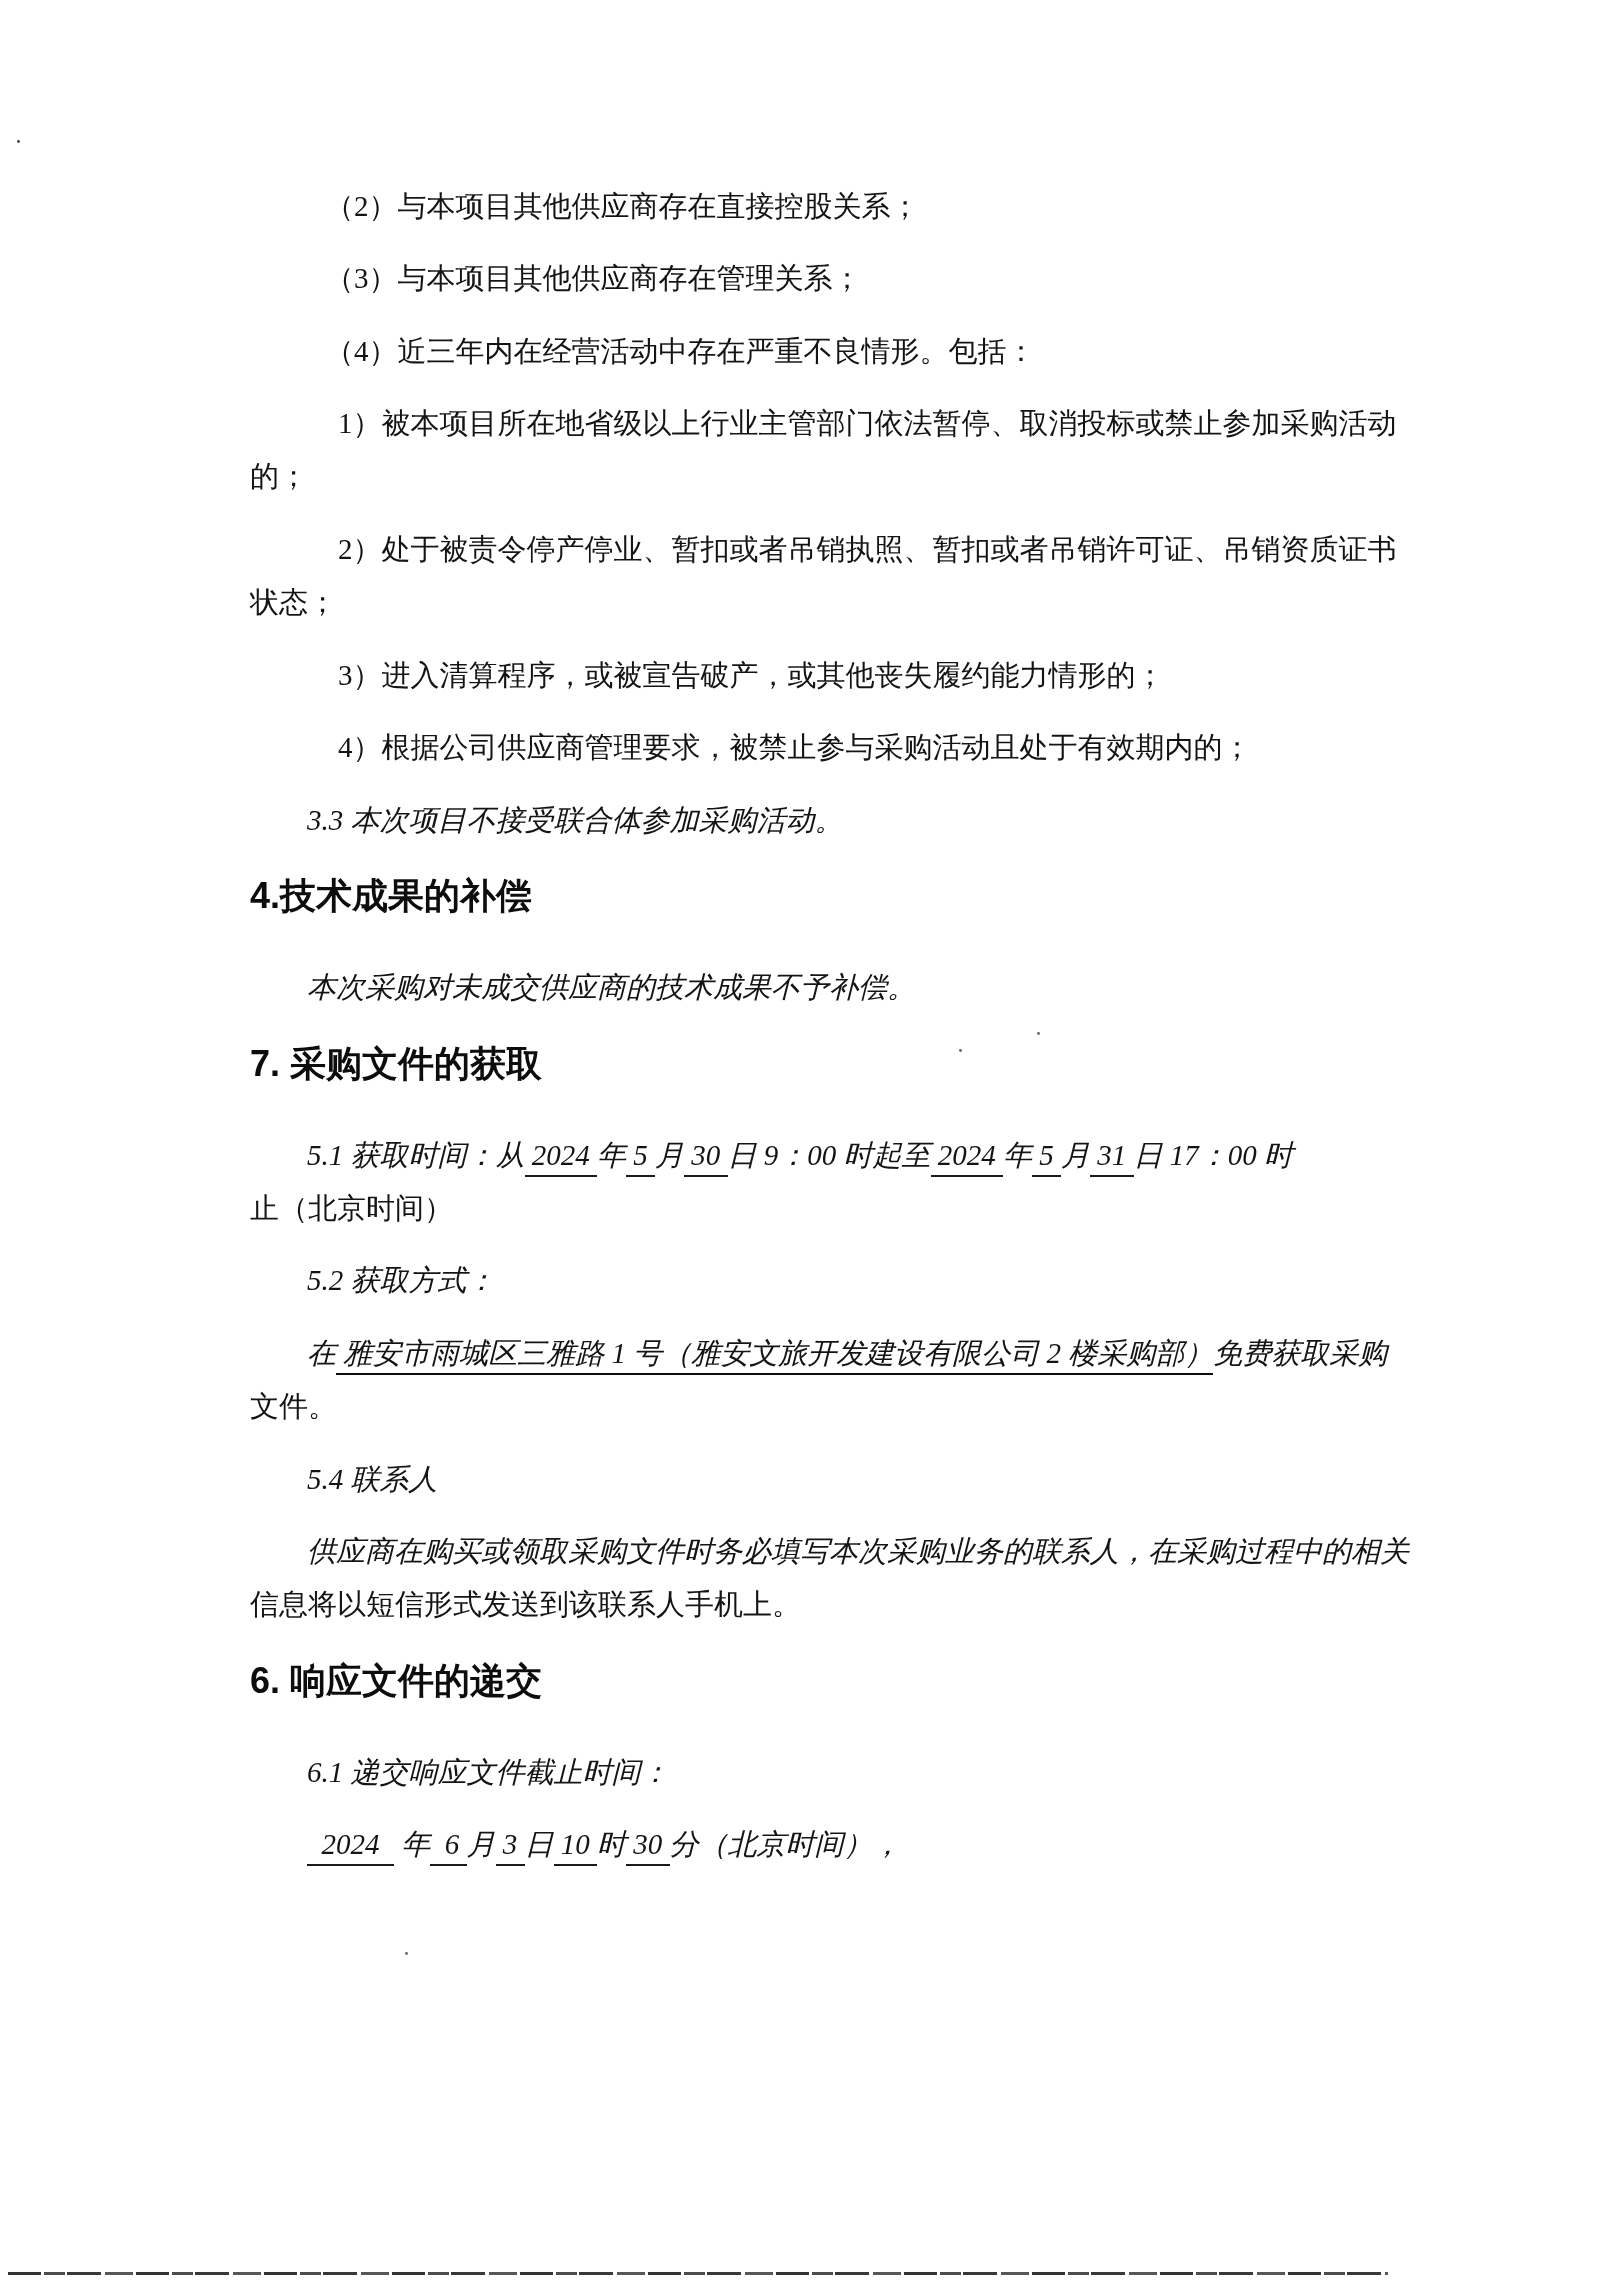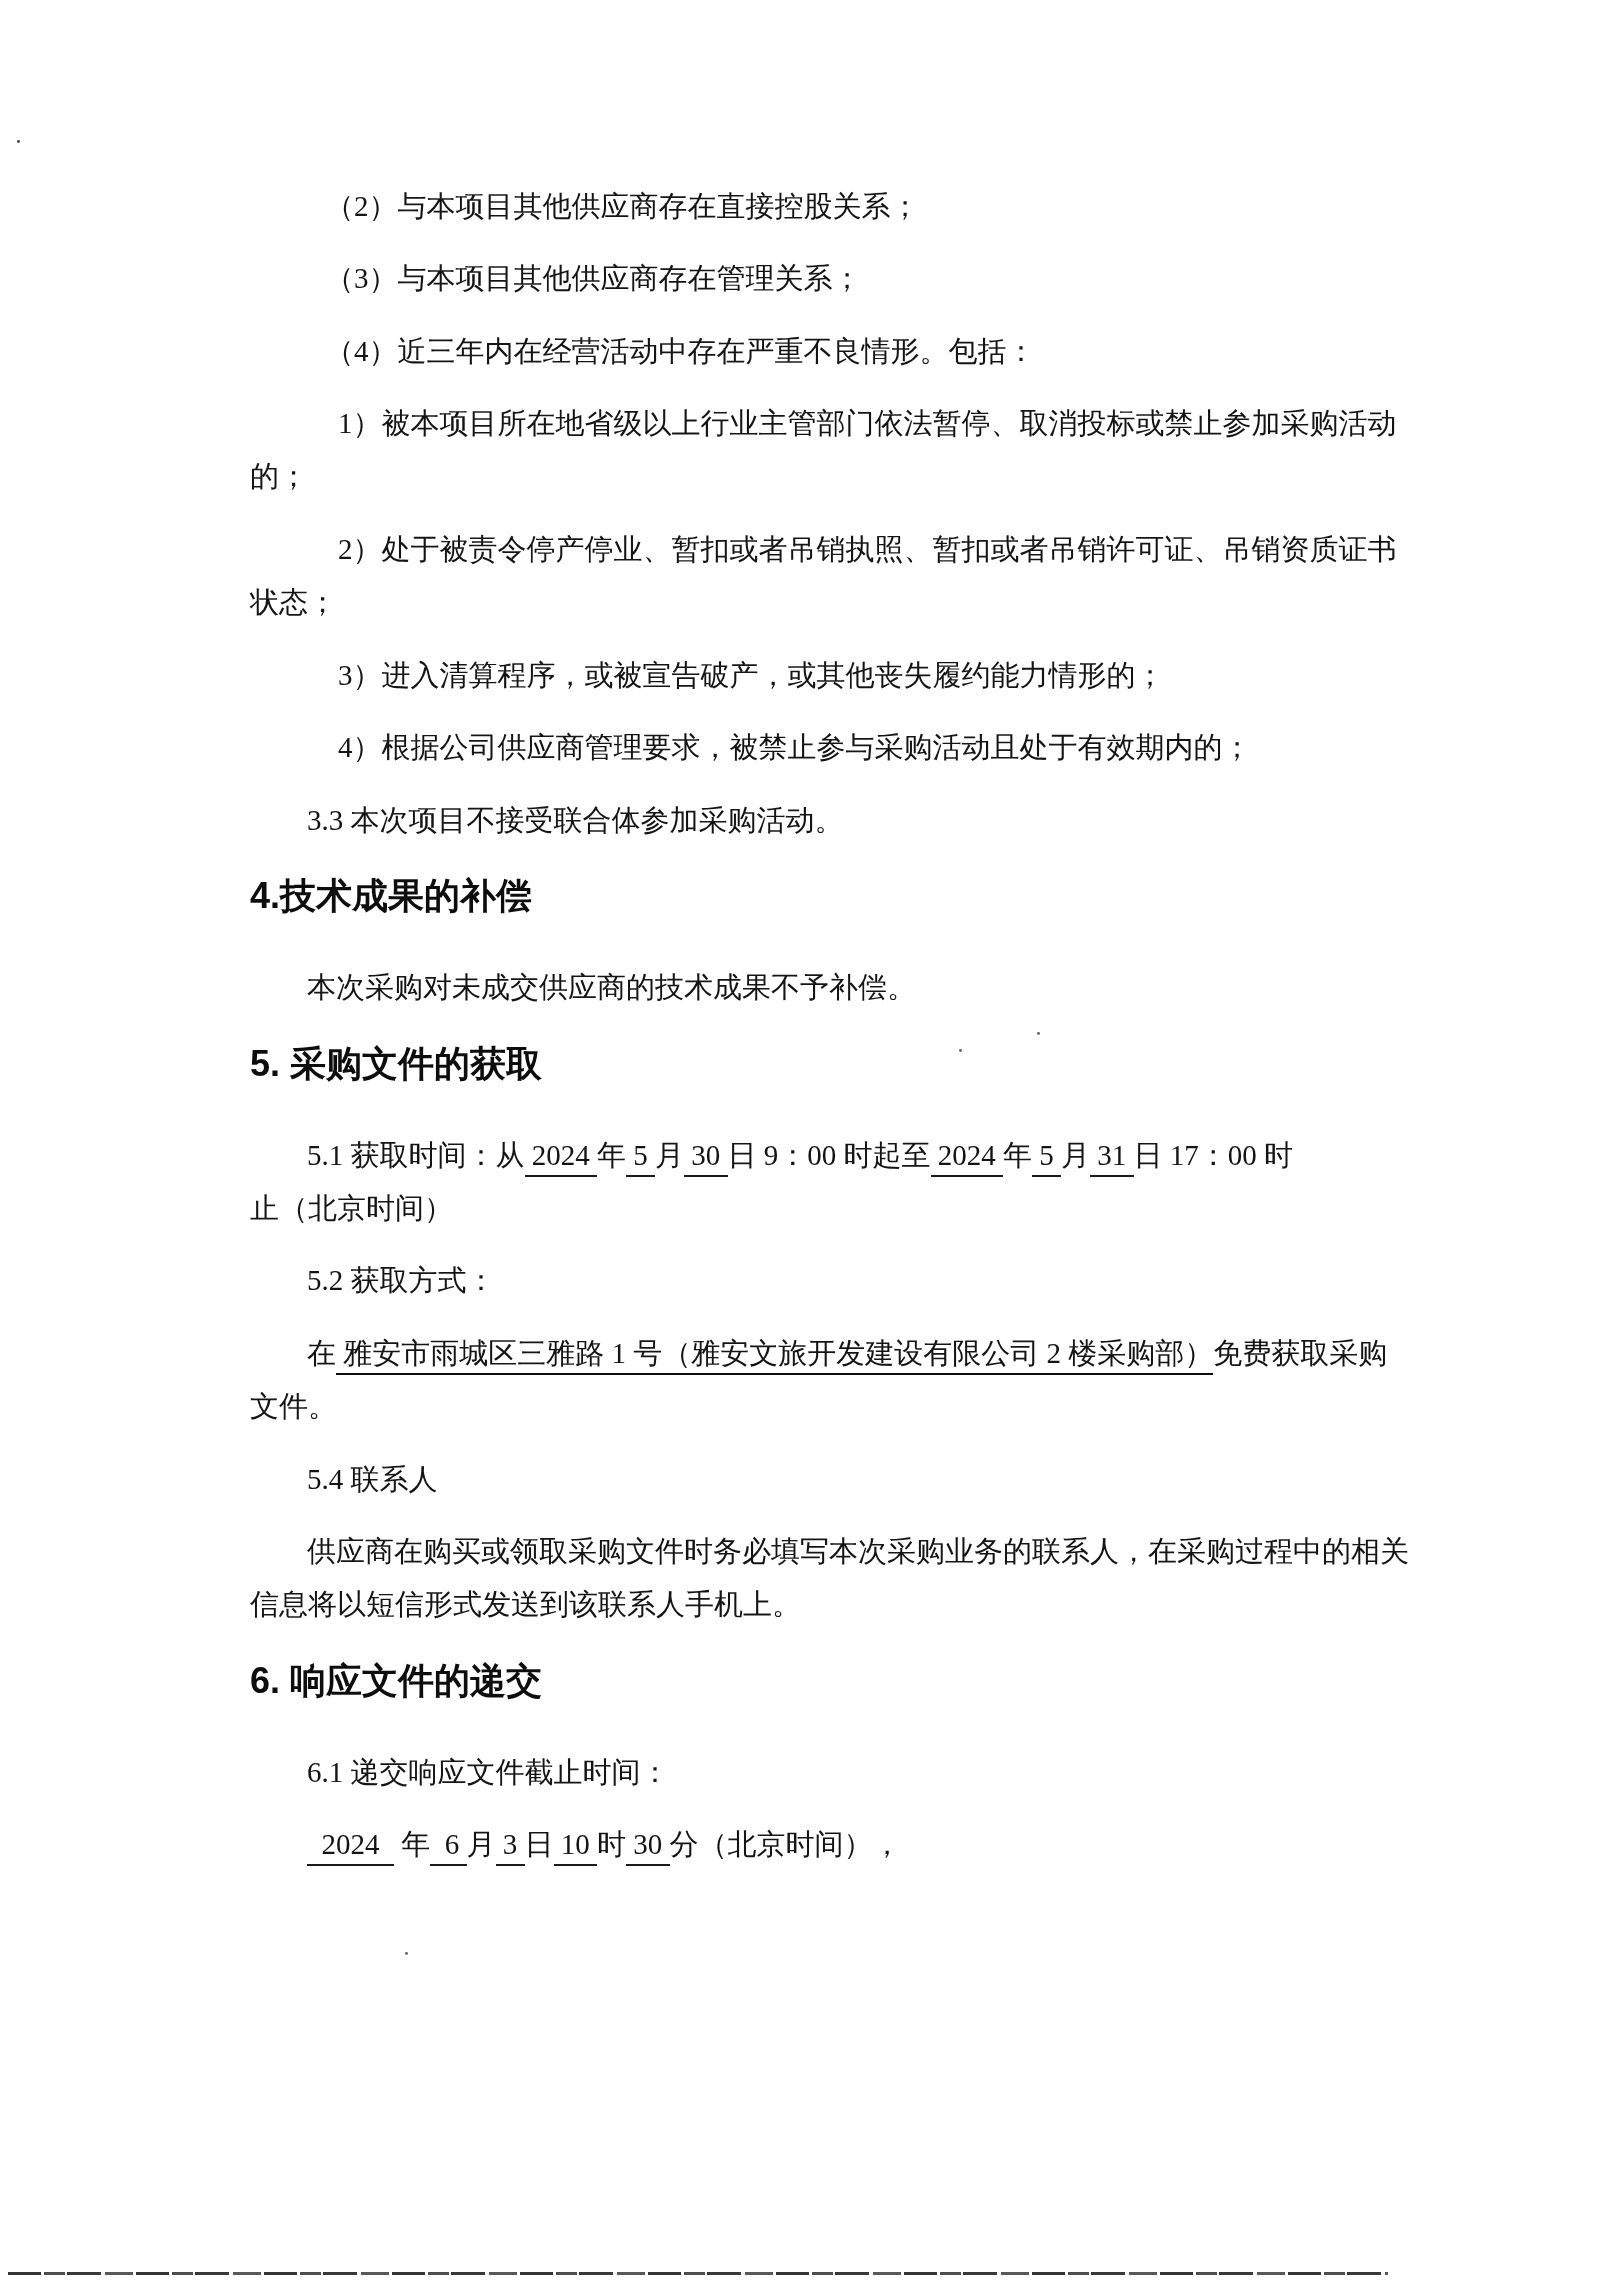--- a/index.html
+++ b/index.html
@@ -21,21 +21,21 @@
     line-height:53px;
   }
   .line{
     white-space:nowrap;
   }
   .line.full{
     text-align:justify;
     text-align-last:justify;
   }
   
-  .lv-body > .line:first-child{padding-left:57px;}
+  .lv-body > .line:first-child{padding-left:57px;font-style:italic;}
   .lv-paren > .line:first-child{padding-left:75px;}
   .lv-num  > .line:first-child{padding-left:88px;}
   
   .h{
     margin:25.5px 0 42px 0;
     font-family:"Liberation Sans","DejaVu Sans",sans-serif;
     font-weight:700;
     font-size:36px;
     line-height:47px;
     color:#0d0d0d;
@@ -99,21 +99,21 @@
       <div class="p lv-num">
         <div class="line"><span>4）根据公司供应商管理要求，被禁止参与采购活动且处于有效期内的；</span></div>
       </div>
       <div class="p lv-body">
         <div class="line"><span>3.3 本次项目不接受联合体参加采购活动。</span></div>
       </div>
       <div class="h">4.技术成果的补偿</div>
       <div class="p lv-body">
         <div class="line"><span>本次采购对未成交供应商的技术成果不予补偿。</span></div>
       </div>
-      <div class="h">5. 采购文件的获取</div>
+      <div class="h">7. 采购文件的获取</div>
       <div class="p lv-body">
         <div class="line full"><span>5.1 获取时间：从</span><span class="u">&nbsp;2024&nbsp;</span><span>年</span><span class="u">&nbsp;5&nbsp;</span><span>月</span><span class="u">&nbsp;30&nbsp;</span><span>日 9：00 时起至</span><span class="u">&nbsp;2024&nbsp;</span><span>年</span><span class="u">&nbsp;5&nbsp;</span><span>月</span><span class="u">&nbsp;31&nbsp;</span><span>日 17：00 时</span></div>
         <div class="line"><span>止（北京时间）</span></div>
       </div>
       <div class="p lv-body">
         <div class="line"><span>5.2 获取方式：</span></div>
       </div>
       <div class="p lv-body">
         <div class="line full"><span>在</span><span class="u u2">&nbsp;雅安市雨城区三雅路 1 号（雅安文旅开发建设有限公司 2 楼采购部）</span><span>免费获取采购</span></div>
         <div class="line"><span>文件。</span></div>

